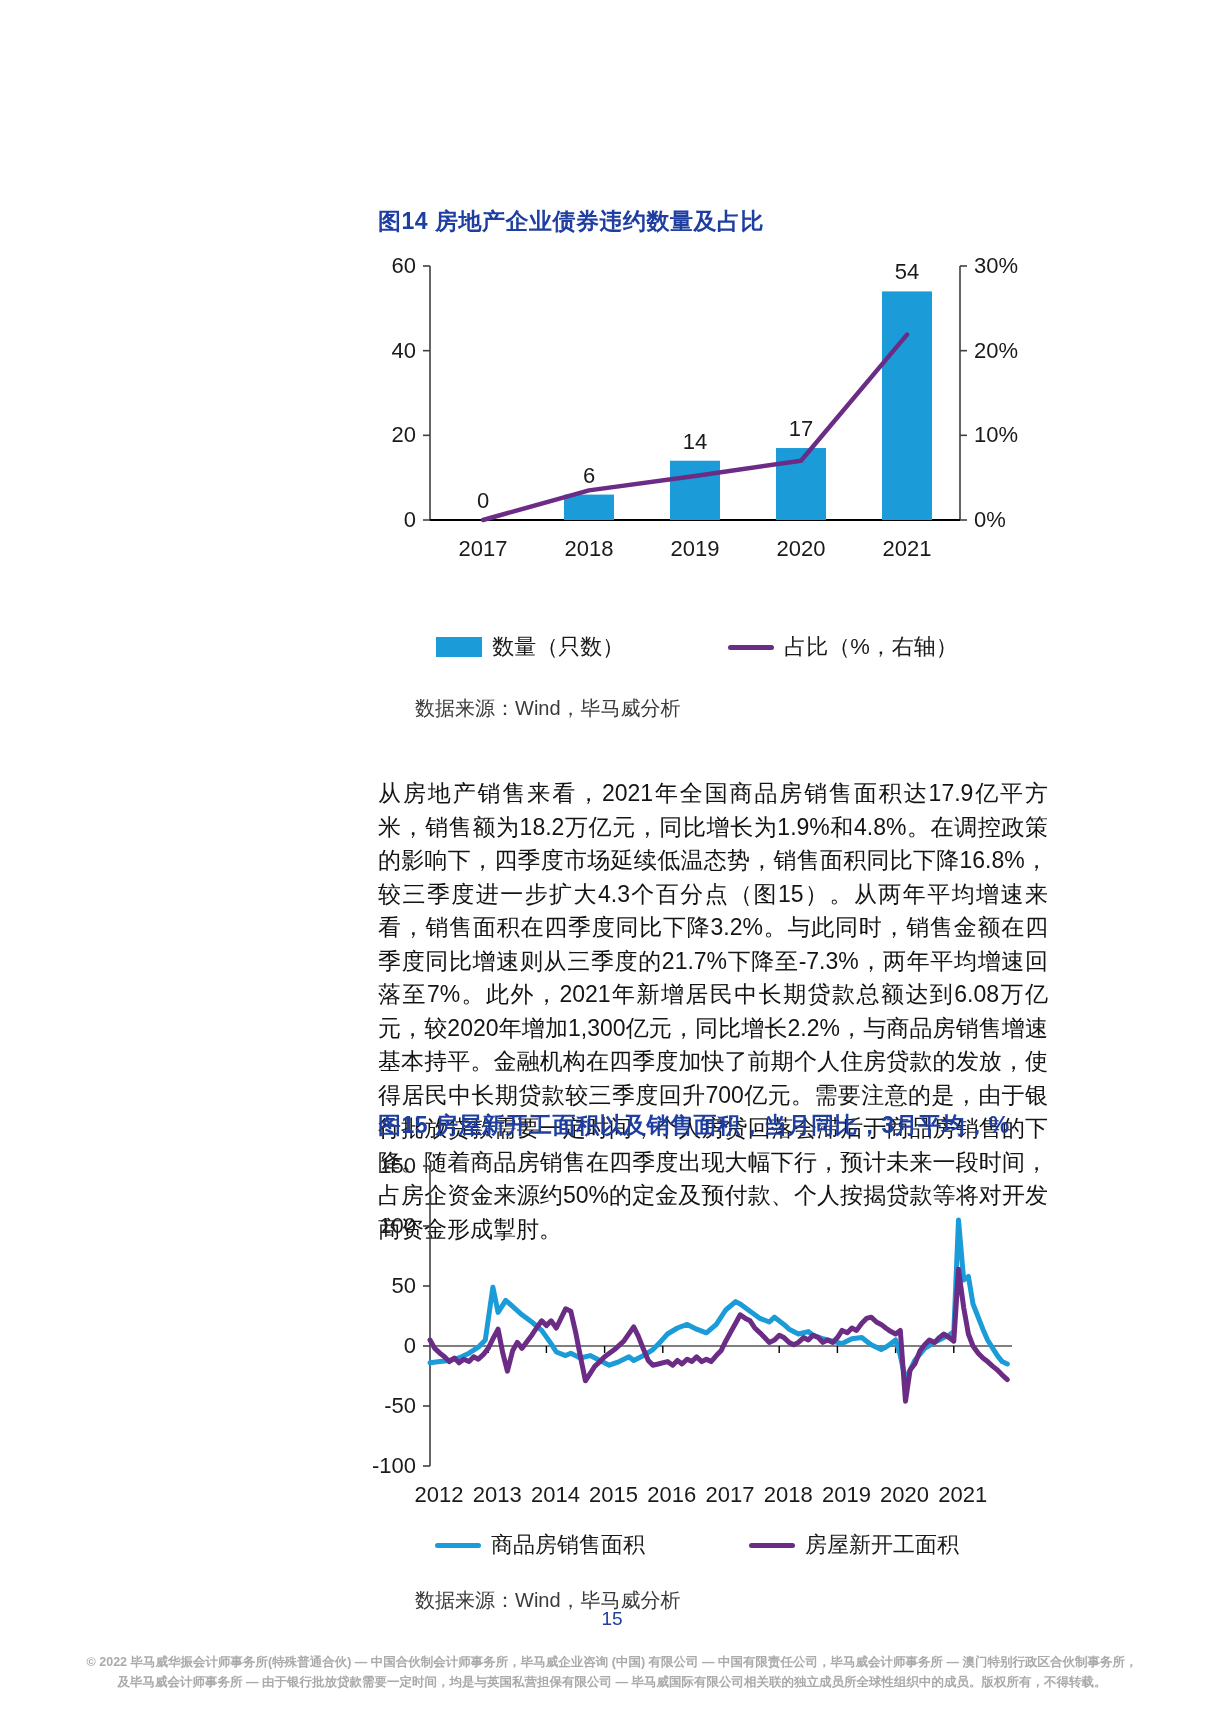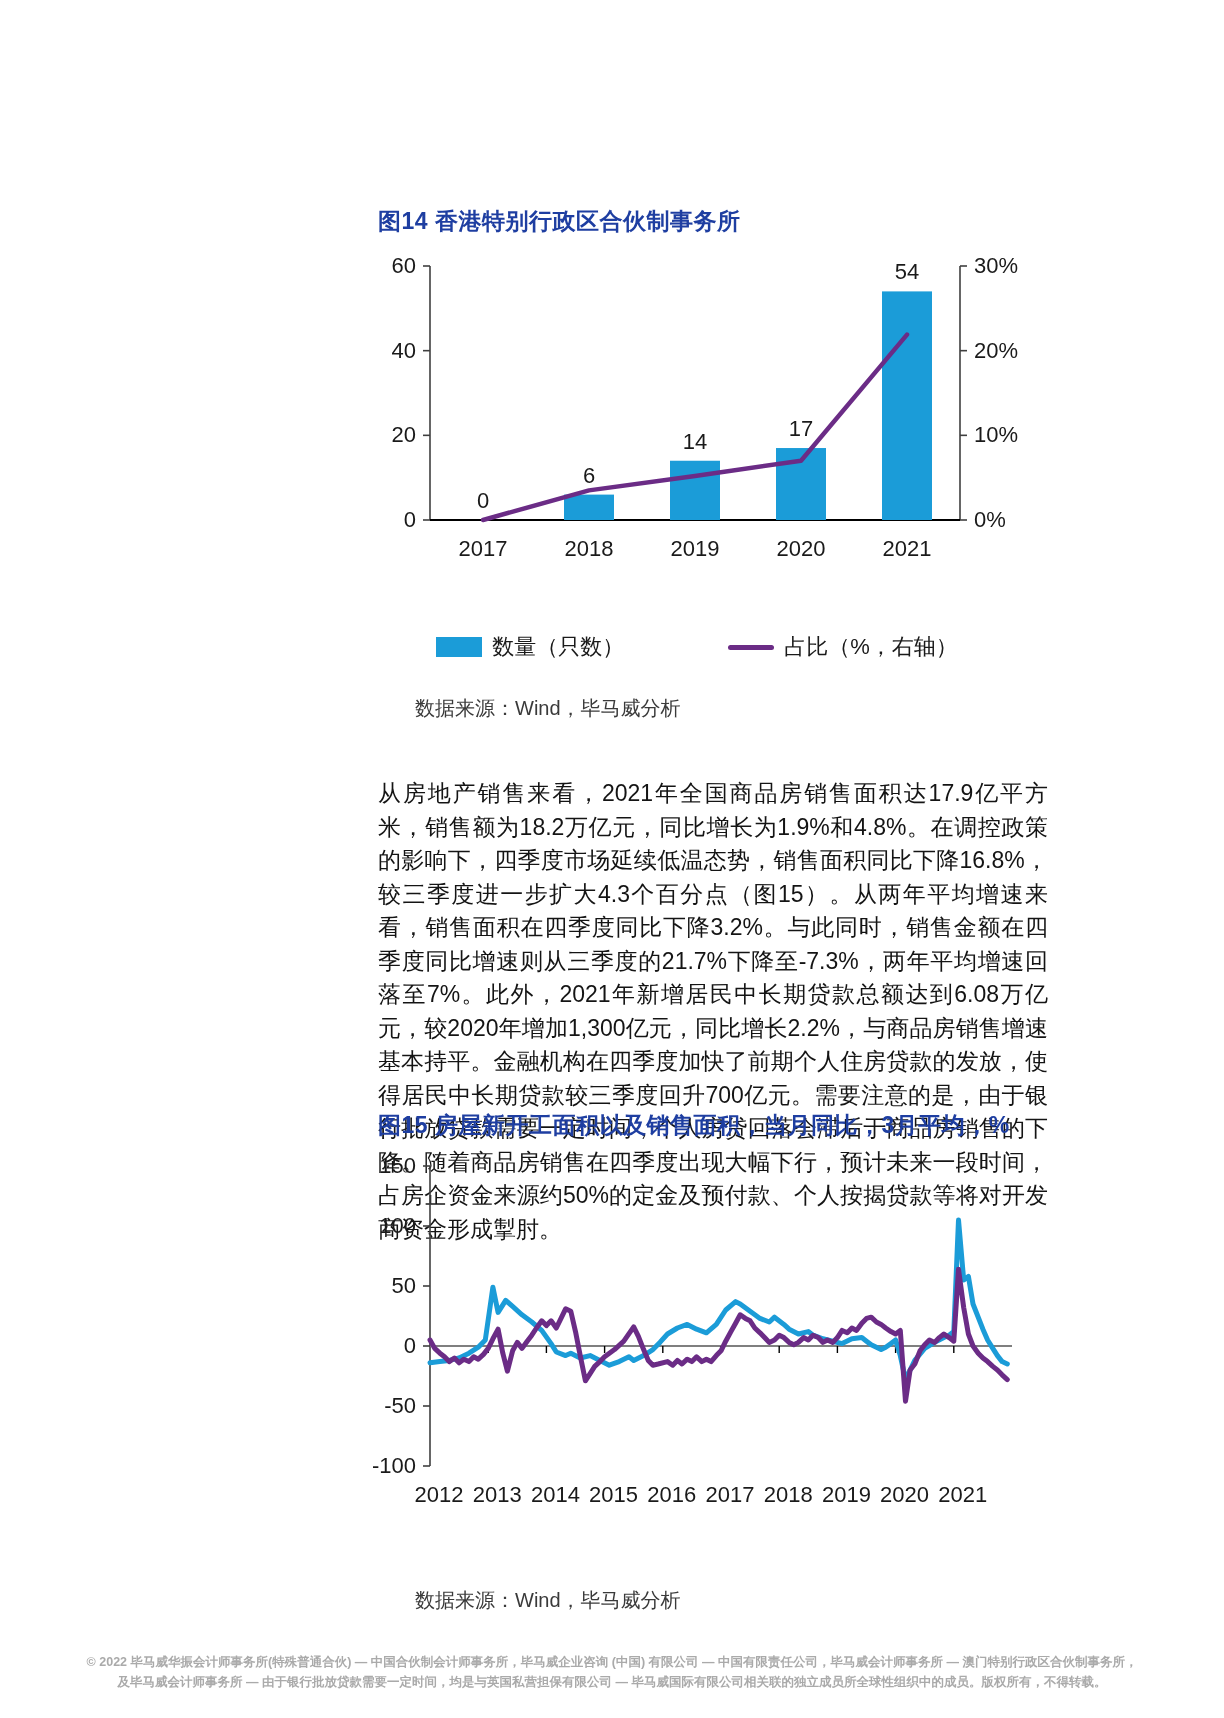--- a/index.html
+++ b/index.html
@@ -31,21 +31,21 @@
     position:absolute;left:50px;top:1652px;width:1124px;text-align:center;
     font-size:12.5px;line-height:20px;color:#aaaaaa;font-weight:bold;
   }
   svg text{font-family:"Liberation Sans","DejaVu Sans",sans-serif;}
 </style>
 </head>
 <body>
 
 <div class="page">
 
-  <div class="fig-title" style="top:206px">图14 香港特别行政区合伙制事务所</div>
+  <div class="fig-title" style="top:206px">图14 房地产企业债券违约数量及占比</div>
 
   <div class="chart-wrap" style="top:248px;height:338px">
     <svg id="chart1" width="650" height="338" viewBox="0 0 650 338">
         <line x1="58" y1="18" x2="58" y2="272" stroke="#3f3f3f" stroke-width="1.6"></line>
         <line x1="51" y1="272" x2="58" y2="272" stroke="#3f3f3f" stroke-width="1.6"></line>
         <text x="44" y="279" font-size="22" fill="#1a1a1a" text-anchor="end">0</text>
         <line x1="51" y1="187.33333333333334" x2="58" y2="187.33333333333334" stroke="#3f3f3f" stroke-width="1.6"></line>
         <text x="44" y="194.33333333333334" font-size="22" fill="#1a1a1a" text-anchor="end">20</text>
         <line x1="51" y1="102.66666666666669" x2="58" y2="102.66666666666669" stroke="#3f3f3f" stroke-width="1.6"></line>
         <text x="44" y="109.66666666666669" font-size="22" fill="#1a1a1a" text-anchor="end">40</text>
@@ -129,22 +129,33 @@
         <text x="474.4" y="350" font-size="22" fill="#1a1a1a" text-anchor="middle">2019</text>
         <line x1="523.6" y1="194" x2="523.6" y2="201" stroke="#000" stroke-width="1.4"></line>
         <text x="532.6" y="350" font-size="22" fill="#1a1a1a" text-anchor="middle">2020</text>
         <line x1="581.8000000000001" y1="194" x2="581.8000000000001" y2="201" stroke="#000" stroke-width="1.4"></line>
         <text x="590.8000000000001" y="350" font-size="22" fill="#1a1a1a" text-anchor="middle">2021</text>
         <polyline points="58.0,210.8 67.9,209.6 77.2,208.4 87.1,206.0 97.0,201.2 106.3,195.2 113.3,188.0 120.9,135.2 126.1,160.4 133.7,148.4 140.6,154.4 150.0,162.8 159.8,170.0 169.7,178.4 179.1,191.6 184.3,200.0 193.6,203.6 198.8,201.2 208.2,206.0 218.1,203.6 227.9,208.4 237.3,213.2 247.2,209.6 257.0,204.8 261.7,208.4 271.6,203.6 280.9,197.6 287.9,190.4 295.5,182.0 305.4,176.0 315.2,172.4 324.6,177.2 334.4,180.8 344.3,172.4 353.7,158.0 363.6,149.6 368.2,152.0 378.1,159.2 388.0,166.4 397.3,170.0 402.5,165.2 411.9,172.4 417.1,177.2 426.4,182.0 436.3,179.6 441.0,183.2 450.9,186.8 460.7,189.2 470.1,191.6 479.9,186.8 489.8,185.6 494.5,189.2 499.2,192.8 509.1,197.6 513.7,195.2 518.9,191.6 523.6,188.0 528.3,203.6 533.5,227.6 542.8,208.4 552.7,196.4 562.6,190.4 571.9,185.6 577.1,183.2 581.8,179.6 586.5,68.0 591.7,128.0 596.4,124.4 601.0,152.0 610.9,177.2 615.6,188.0 620.8,196.4 625.4,203.6 630.1,209.6 635.3,212.0" fill="none" stroke="#1b9cd8" stroke-width="5" stroke-linejoin="round" stroke-linecap="round"></polyline>
         <polyline points="58.0,188.0 62.7,196.4 67.9,201.2 72.5,204.8 77.2,209.6 82.4,206.0 87.1,210.8 91.8,207.2 97.0,209.6 101.7,204.8 106.3,207.2 111.5,202.4 116.2,196.4 120.9,186.8 126.1,177.2 130.8,201.2 135.4,219.2 140.6,198.8 145.3,190.4 150.0,196.4 155.2,189.2 159.8,183.2 164.5,176.0 169.7,168.8 174.4,173.6 179.1,168.8 184.3,176.0 189.0,166.4 193.6,156.8 198.8,159.2 203.5,179.6 208.2,203.6 213.4,228.8 218.1,221.6 222.7,214.4 227.9,209.6 232.6,204.8 242.5,197.6 251.8,189.2 261.7,174.8 266.4,184.4 271.6,197.6 276.3,208.4 280.9,213.2 286.1,212.0 295.5,209.6 300.7,213.2 305.4,208.4 310.0,212.0 315.2,207.2 319.9,209.6 324.6,204.8 329.8,209.6 334.4,207.2 339.1,209.6 344.3,203.6 349.0,198.8 353.7,189.2 358.9,179.6 363.6,171.2 368.2,162.8 373.4,166.4 378.1,168.8 382.8,176.0 388.0,180.8 392.6,185.6 397.3,190.4 402.5,188.0 407.2,183.2 411.9,185.6 417.1,190.4 421.8,192.8 426.4,190.4 431.6,185.6 436.3,188.0 441.0,183.2 446.2,185.6 450.9,190.4 455.5,188.0 460.7,190.4 465.4,185.6 470.1,178.4 475.3,180.8 479.9,176.0 484.6,178.4 489.8,171.2 494.5,166.4 499.2,165.2 504.4,170.0 509.1,172.4 513.7,176.0 518.9,179.6 523.6,182.0 528.3,178.4 533.5,249.2 538.1,218.0 542.8,212.0 548.0,198.8 552.7,192.8 557.4,188.0 562.6,190.4 567.3,185.6 571.9,182.0 577.1,185.6 581.8,189.2 586.5,117.2 591.7,155.6 596.4,182.0 601.0,194.0 606.2,201.2 610.9,206.0 615.6,209.6 620.8,214.4 625.4,218.0 630.1,222.8 635.3,227.6" fill="none" stroke="#6b2c86" stroke-width="5" stroke-linejoin="round" stroke-linecap="round"></polyline>
       </svg>
   </div>
 
+  <div class="legend-row" style="top:1530px">
+    <span class="legend-item">
+      <span class="swatch-line blue"></span>
+      <span>商品房销售面积</span>
+    </span>
+    <span class="legend-item">
+      <span class="swatch-line"></span>
+      <span>房屋新开工面积</span>
+    </span>
+  </div>
 
   <div class="source-note" style="top:1566px">数据来源：Wind，毕马威分析</div>
 
+  <div class="page-number">15</div>
 
   <div class="footer">
     <div>© 2022 毕马威华振会计师事务所(特殊普通合伙) — 中国合伙制会计师事务所，毕马威企业咨询 (中国) 有限公司 — 中国有限责任公司，毕马威会计师事务所 — 澳门特别行政区合伙制事务所，</div>
     <div>及毕马威会计师事务所 — 由于银行批放贷款需要一定时间，均是与英国私营担保有限公司 — 毕马威国际有限公司相关联的独立成员所全球性组织中的成员。版权所有，不得转载。</div>
   </div>
 
 </div>
 
 </body></html>

